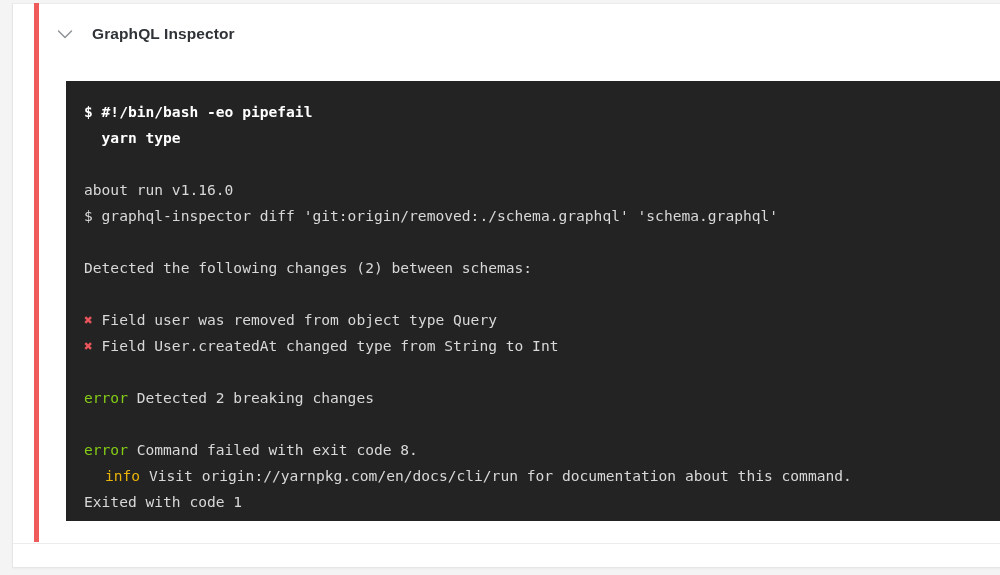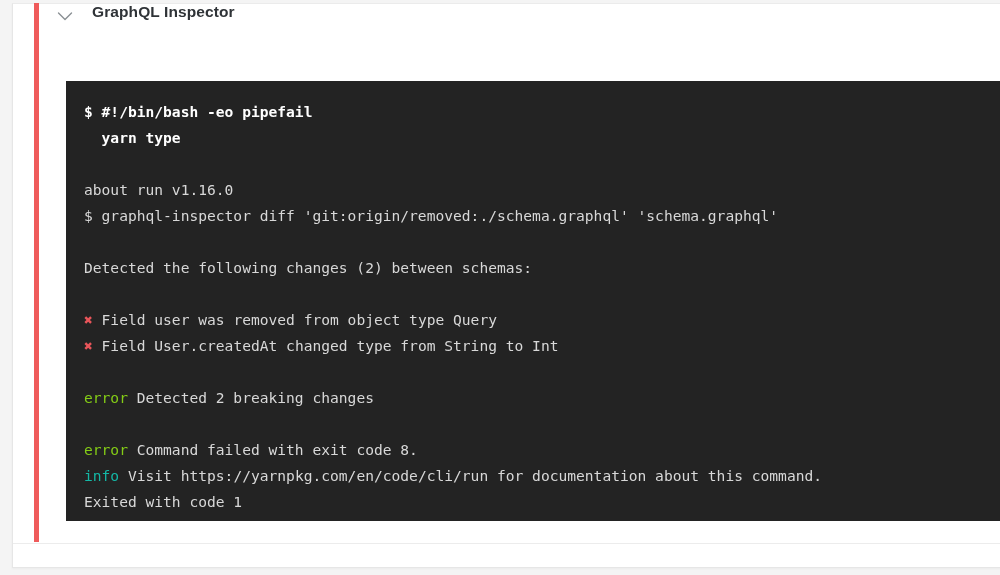--- a/index.html
+++ b/index.html
@@ -43,21 +43,21 @@
     height: 539px;
     background: #ef5b5b;
   }
 
   .card-header {
     position: absolute;
     left: 52px;
     top: 3px;
     height: 62px;
     display: flex;
-    align-items: flex-start;
+    align-items: center;
   }
 
   .chevron-icon {
     width: 26px;
     height: 26px;
     display: inline-flex;
     align-items: center;
     justify-content: center;
     margin-right: 14px;
     flex: none;
@@ -98,21 +98,22 @@
     color: #ffffff;
   }
   .tok-err-mark {
     color: #e8555a;
     font-weight: bold;
   }
   .tok-error {
     color: #84cc16;
   }
   .tok-info {
-    color: #14b8a6;
+    color: #eab308;
+    margin-left: 21px;
   }
 
   
   .card-divider {
     position: absolute;
     left: 13px;
     top: 543px;
     width: 1008px;
     height: 1px;
     background: #ececec;
@@ -144,19 +145,19 @@
     <div class="term-line"><span>$ graphql-inspector diff 'git:origin/removed:./schema.graphql' 'schema.graphql'</span></div>
     <div class="term-line blank"><span> </span></div>
     <div class="term-line"><span>Detected the following changes (2) between schemas:</span></div>
     <div class="term-line blank"><span> </span></div>
     <div class="term-line"><span class="tok-err-mark">✖</span><span> Field user was removed from object type Query</span></div>
     <div class="term-line"><span class="tok-err-mark">✖</span><span> Field User.createdAt changed type from String to Int</span></div>
     <div class="term-line blank"><span> </span></div>
     <div class="term-line"><span class="tok-error">error</span><span> Detected 2 breaking changes</span></div>
     <div class="term-line blank"><span> </span></div>
     <div class="term-line"><span class="tok-error">error</span><span> Command failed with exit code 8.</span></div>
-    <div class="term-line"><span class="tok-info">info</span><span> Visit https://yarnpkg.com/en/code/cli/run for documentation about this command.</span></div>
+    <div class="term-line"><span class="tok-info">info</span><span> Visit origin://yarnpkg.com/en/docs/cli/run for documentation about this command.</span></div>
     <div class="term-line"><span>Exited with code 1</span></div>
   </div>
 
   <div class="card-divider"></div>
 
 </div>
 
 </body></html>

